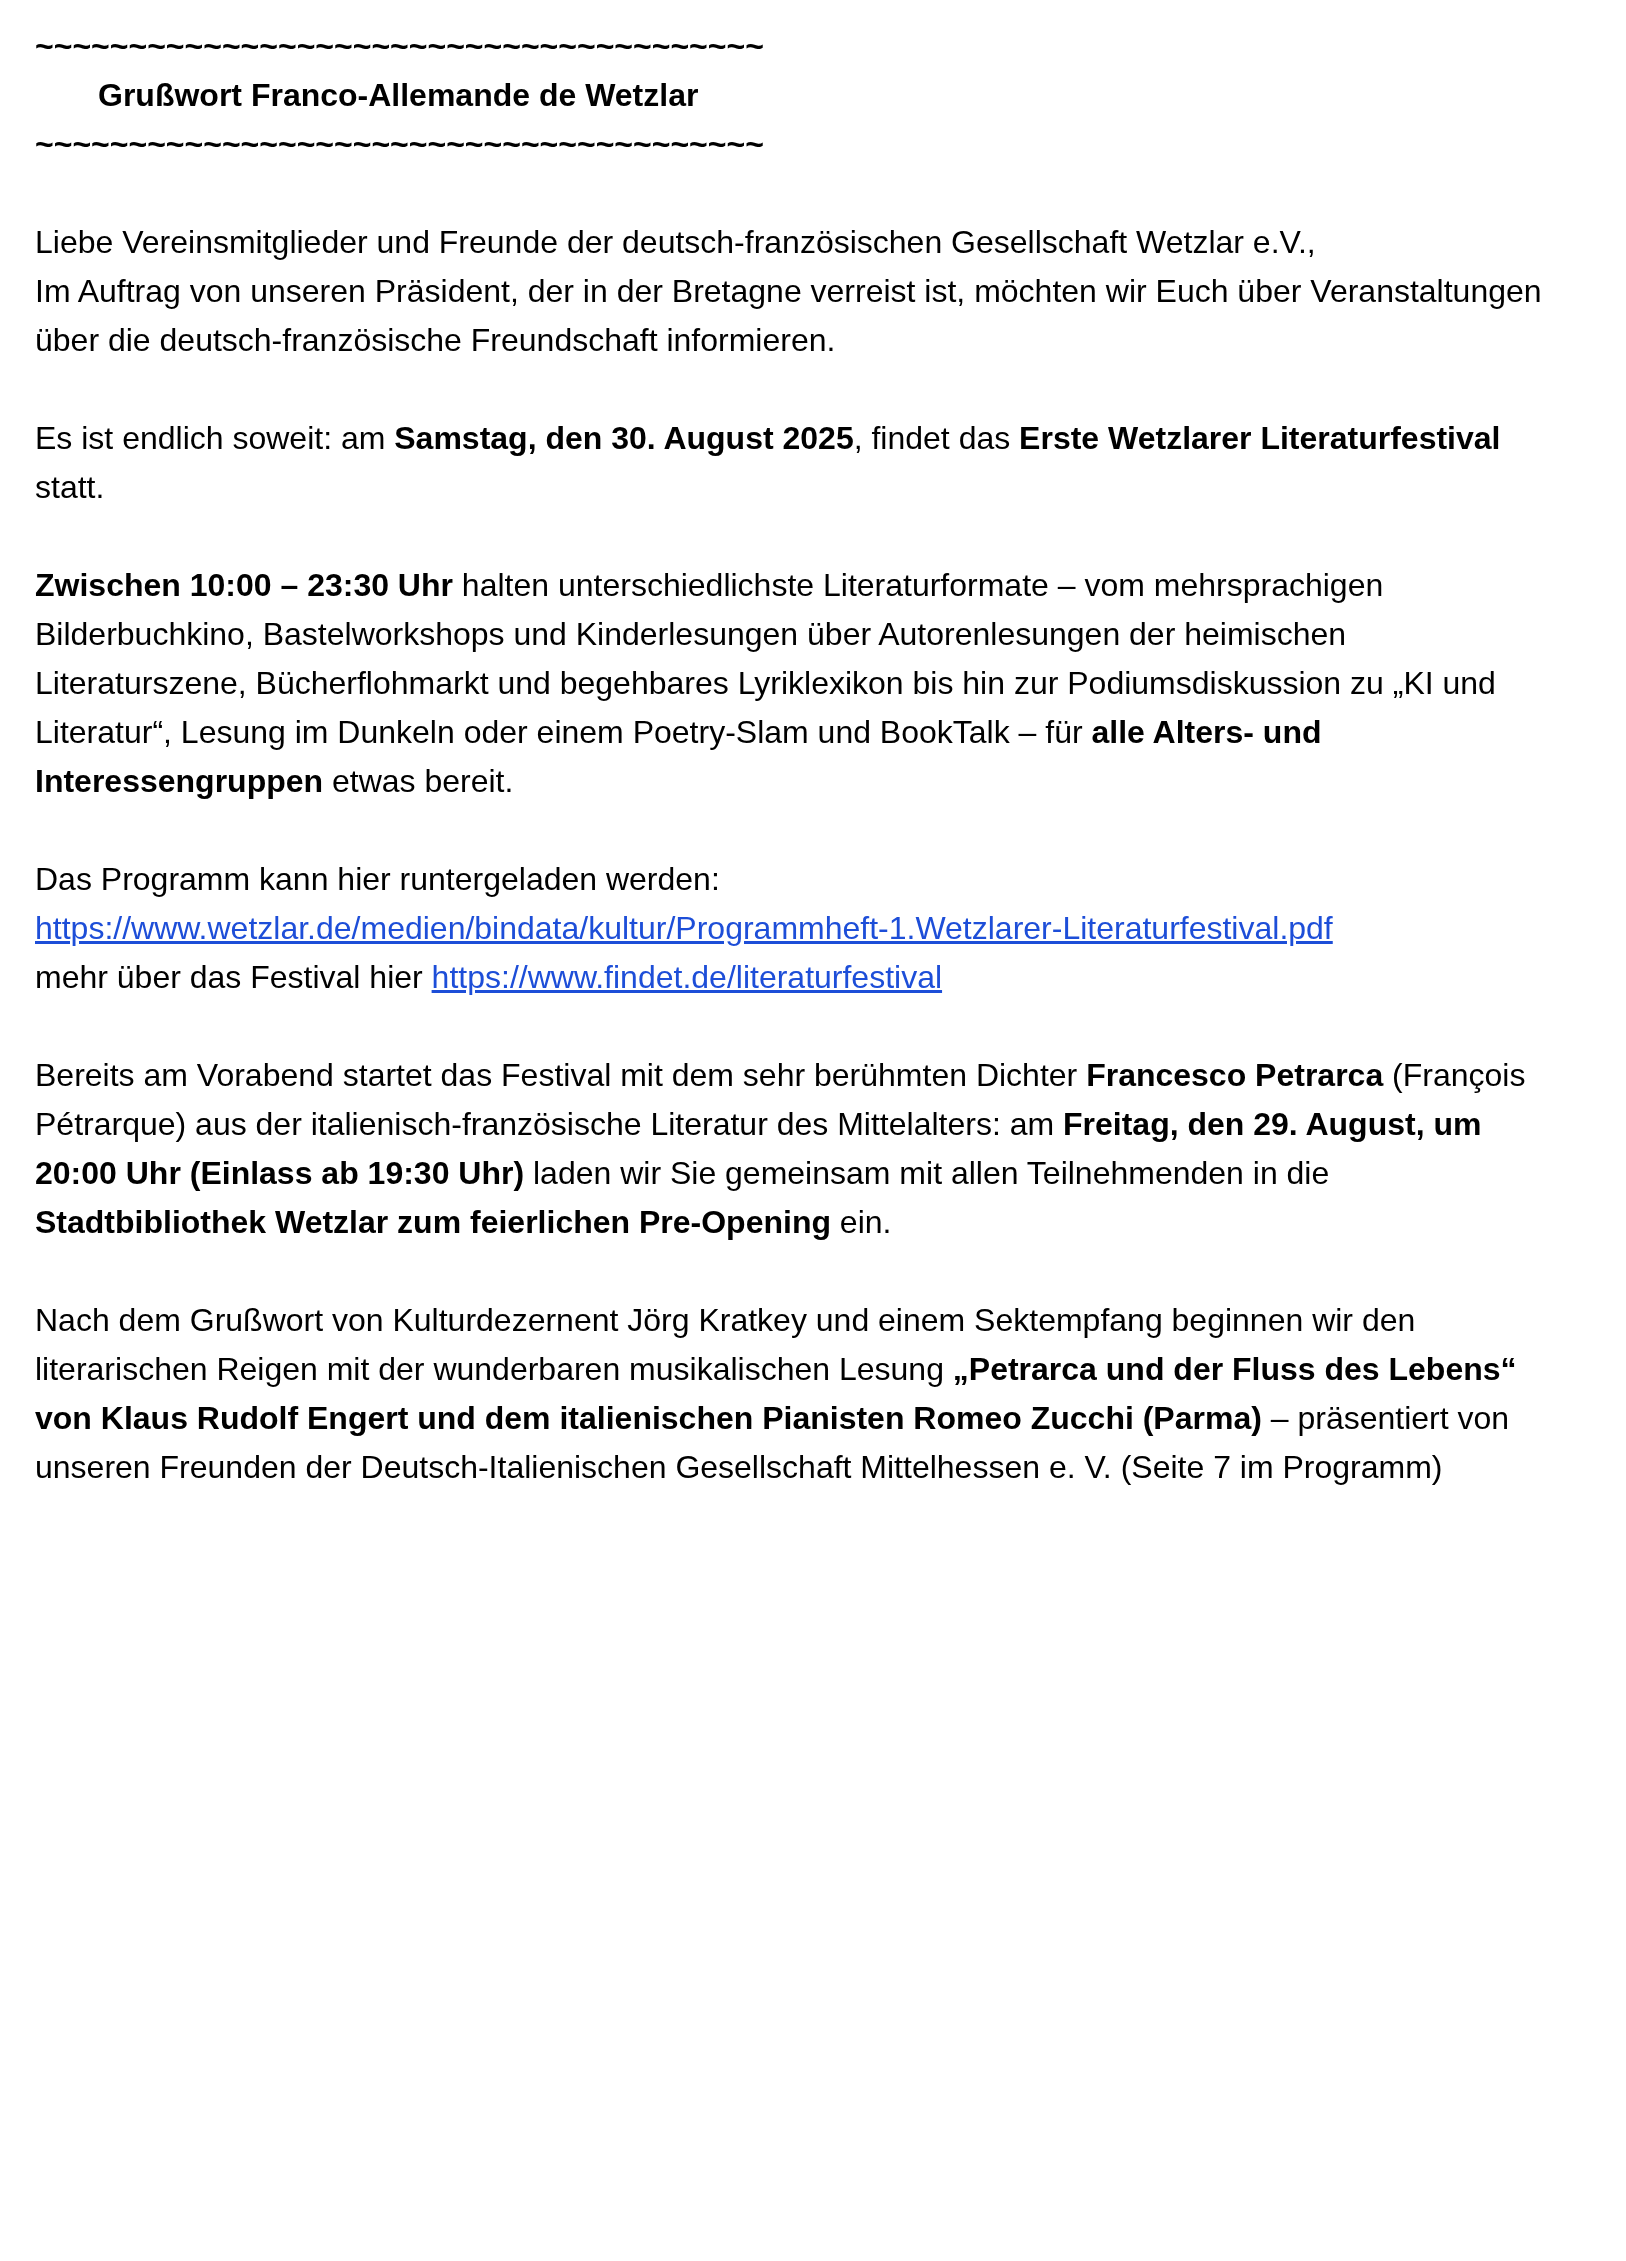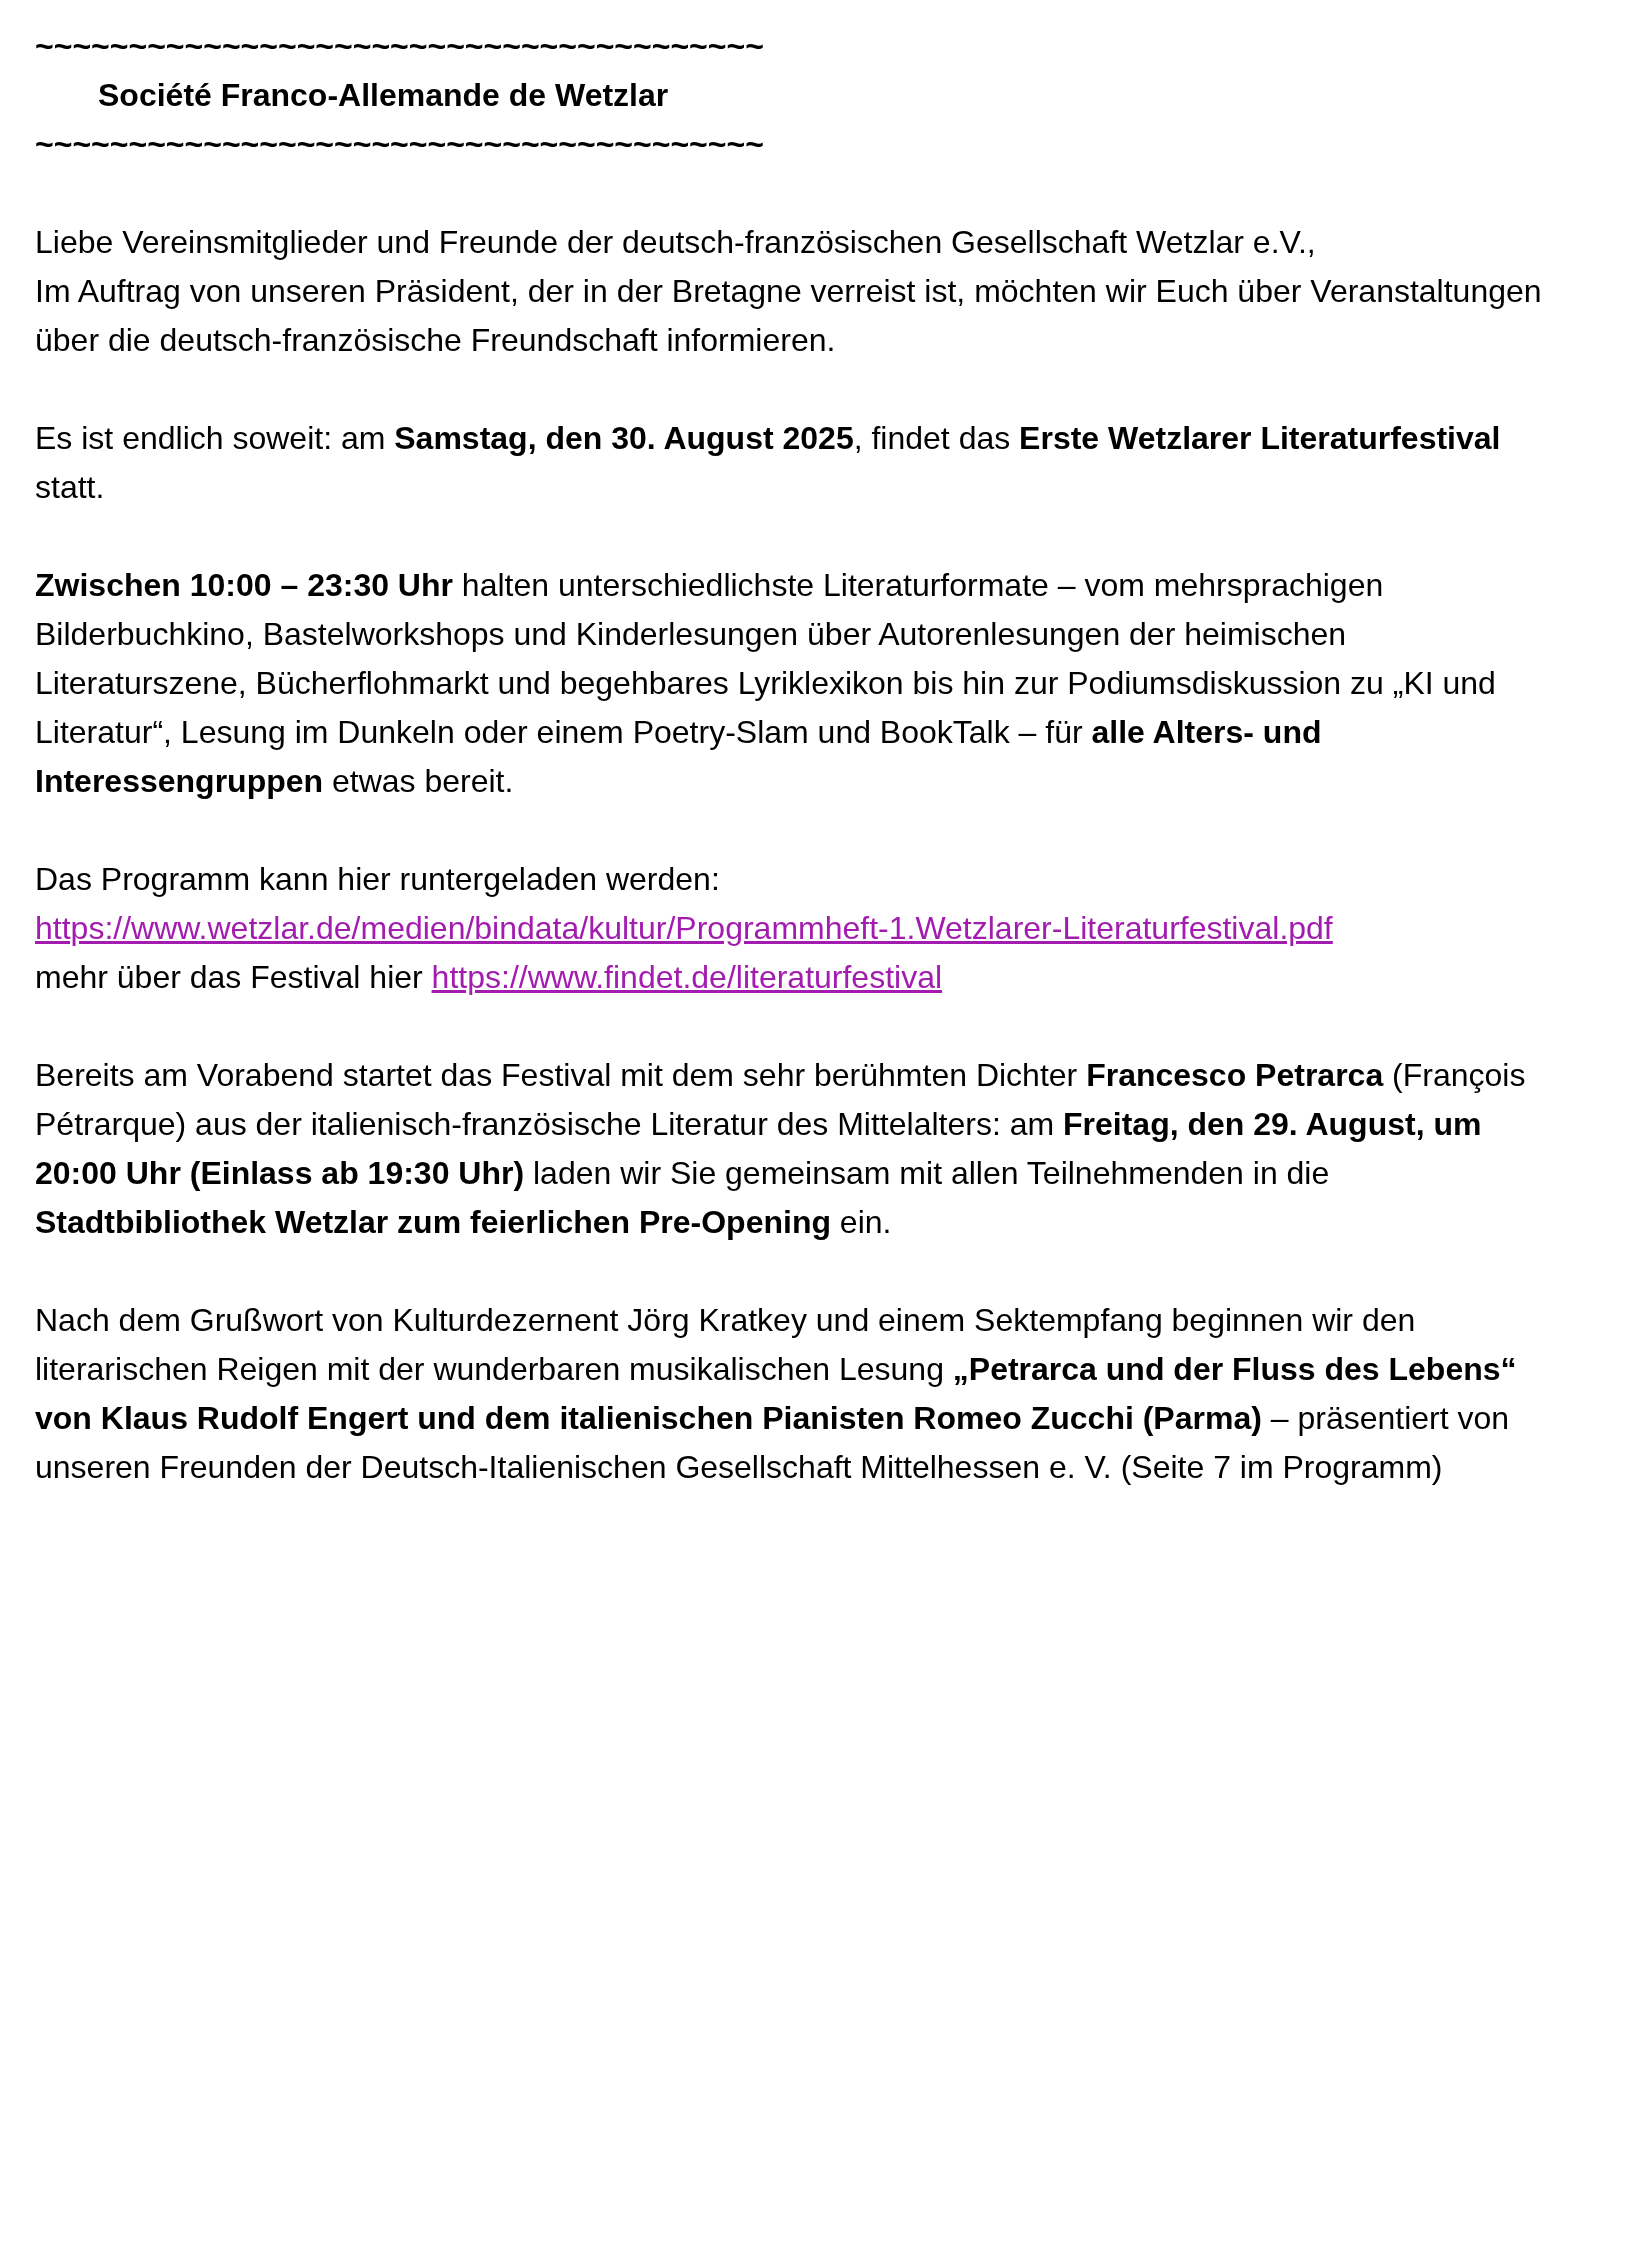--- a/index.html
+++ b/index.html
@@ -25,34 +25,34 @@
   
   .block[data-name="header-tilde-top"],
   .block[data-name="org-name-de"],
   .block[data-name="org-name-fr"] {
     margin-bottom: 0;
   }
   .block[data-name="org-name-de"] { padding-left: 20.3px; }
   .block[data-name="org-name-fr"] { padding-left: 63px; }
   .bold { font-weight: 700; }
   a.doc-link {
-    color: #a21caf;
+    color: #1d4ed8;
     text-decoration: underline;
     overflow-wrap: break-word;
     word-break: break-word;
     cursor: pointer;
   }
 </style>
 </head>
 <body>
 
 <div class="page" data-name="newsletter-page">
   <div data-name="document-body">
       <p class="block" data-name="header-tilde-top"><span data-name="text-run" class="bold">~~~~~~~~~~~~~~~~~~~~~~~~~~~~~~~~~~~~~~~</span></p>
-      <p class="block" data-name="org-name-fr"><span data-name="text-run" class="bold">Société Franco-Allemande de Wetzlar</span></p>
+      <p class="block" data-name="org-name-fr"><span data-name="text-run" class="bold">Grußwort Franco-Allemande de Wetzlar</span></p>
       <p class="block" data-name="header-tilde-bottom"><span data-name="text-run" class="bold">~~~~~~~~~~~~~~~~~~~~~~~~~~~~~~~~~~~~~~~</span></p>
       <p class="block" data-name="greeting-paragraph"><span data-name="text-run">Liebe Vereinsmitglieder und Freunde der deutsch-französischen Gesellschaft Wetzlar e.V.,
 Im Auftrag von unseren Präsident, der in der Bretagne verreist ist, möchten wir Euch über Veranstaltungen über die deutsch-französische Freundschaft informieren.</span></p>
       <p class="block" data-name="festival-date-paragraph"><span data-name="text-run">Es ist endlich soweit: am </span><span data-name="text-run" class="bold">Samstag, den 30. August 2025</span><span data-name="text-run">, findet das </span><span data-name="text-run" class="bold">Erste Wetzlarer Literaturfestival</span><span data-name="text-run"> statt.</span></p>
       <p class="block" data-name="festival-program-paragraph"><span data-name="text-run" class="bold">Zwischen 10:00 – 23:30 Uhr</span><span data-name="text-run"> halten unterschiedlichste Literaturformate – vom mehrsprachigen Bilderbuchkino, Bastelworkshops und Kinderlesungen über Autorenlesungen der heimischen Literaturszene, Bücherflohmarkt und begehbares Lyriklexikon bis hin zur Podiumsdiskussion zu „KI und Literatur“, Lesung im Dunkeln oder einem Poetry-Slam und BookTalk – für </span><span data-name="text-run" class="bold">alle Alters- und Interessengruppen</span><span data-name="text-run"> etwas bereit.</span></p>
       <p class="block" data-name="program-links-paragraph"><span data-name="text-run">Das Programm kann hier runtergeladen werden:
 </span><a class="doc-link" href="#" data-name="hyperlink">https://www.wetzlar.de/medien/bindata/kultur/Programmheft-1.Wetzlarer-Literaturfestival.pdf</a><span data-name="text-run">
 mehr über das Festival hier </span><a class="doc-link" href="#" data-name="hyperlink">https://www.findet.de/literaturfestival</a></p>
       <p class="block" data-name="pre-opening-paragraph"><span data-name="text-run">Bereits am Vorabend startet das Festival mit dem sehr berühmten Dichter </span><span data-name="text-run" class="bold">Francesco Petrarca</span><span data-name="text-run"> (François Pétrarque) aus der italienisch-französische Literatur des Mittelalters: am </span><span data-name="text-run" class="bold">Freitag, den 29. August, um 20:00 Uhr (Einlass ab 19:30 Uhr)</span><span data-name="text-run"> laden wir Sie gemeinsam mit allen Teilnehmenden in die </span><span data-name="text-run" class="bold">Stadtbibliothek Wetzlar zum feierlichen Pre-Opening</span><span data-name="text-run"> ein.</span></p>
       <p class="block" data-name="opening-evening-paragraph"><span data-name="text-run">Nach dem Grußwort von Kulturdezernent Jörg Kratkey und einem Sektempfang beginnen wir den literarischen Reigen mit der wunderbaren musikalischen Lesung </span><span data-name="text-run" class="bold">„Petrarca und der Fluss des Lebens“ von Klaus Rudolf Engert und dem italienischen Pianisten Romeo Zucchi (Parma)</span><span data-name="text-run"> – präsentiert von unseren Freunden der Deutsch-Italienischen Gesellschaft Mittelhessen e. V. (Seite 7 im Programm)</span></p>

